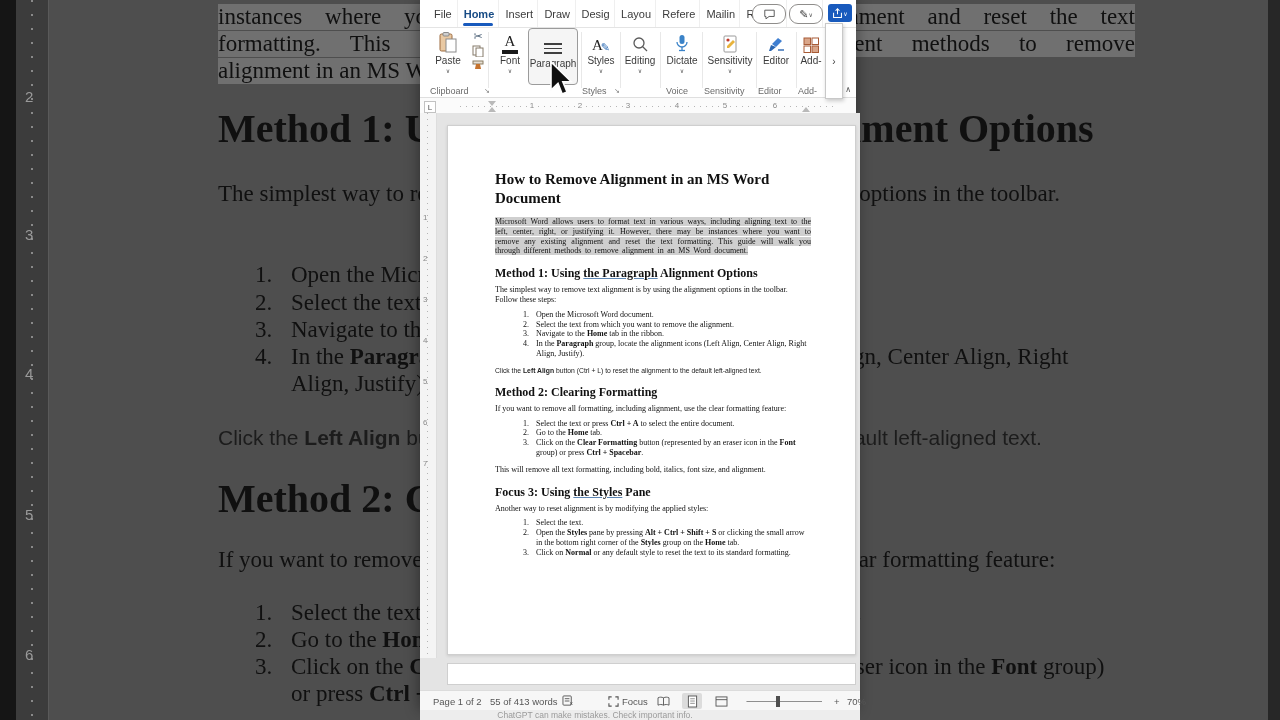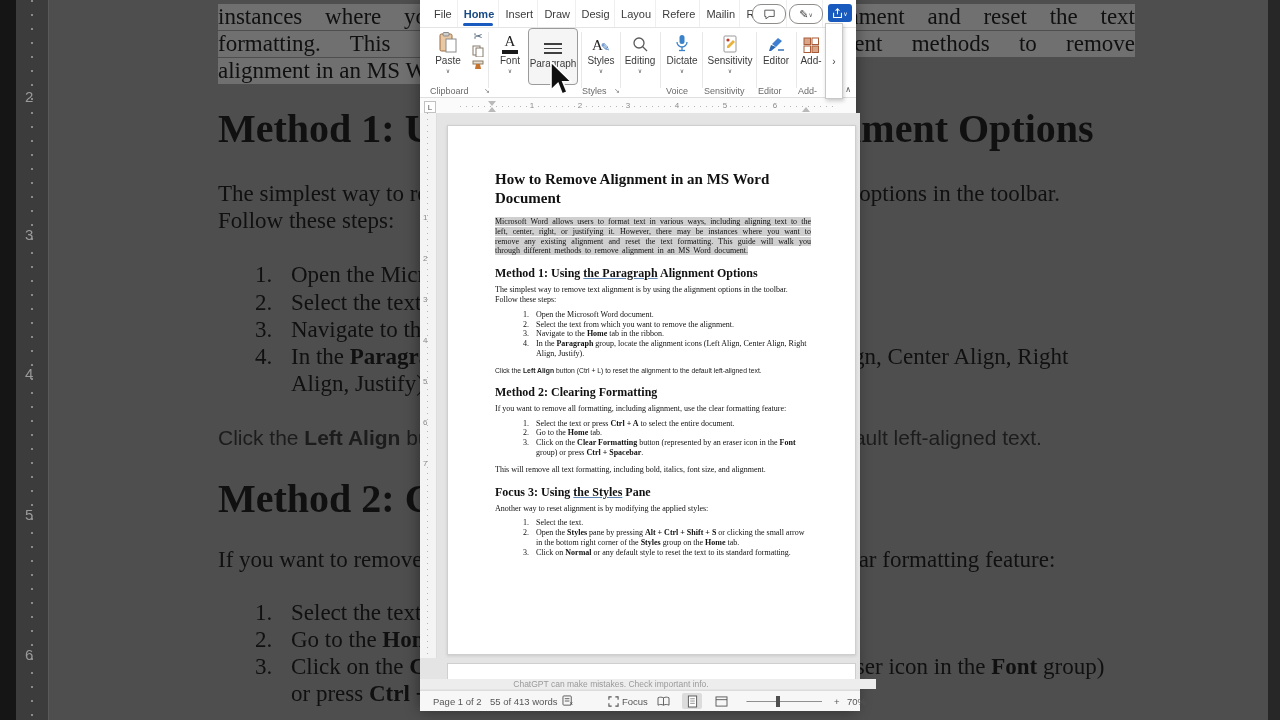--- a/index.html
+++ b/index.html
@@ -94,21 +94,21 @@
 
   
   .status{position:absolute;left:0;top:690px;width:440px;height:20px;background:#f7f7f7;border-top:1px solid #dcdcdc;
      font-size:9.5px;color:#565656;}
   .status .it{position:absolute;top:0;height:20px;display:flex;align-items:center;white-space:nowrap;margin-left:8px;}
   .viewbtn{position:absolute;top:2px;width:20px;height:16px;display:flex;align-items:center;justify-content:center;}
   .viewbtn.sel{background:#dcdcdc;border-radius:2px;}
   .ztrack{position:absolute;left:330px;top:10px;width:72px;height:1px;background:#8f8f8f;}
   .zthumb{position:absolute;left:356px;top:5px;width:4px;height:11px;background:#4e4e4e;}
 
-  .chatstrip{position:absolute;left:0;top:679px;width:440px;height:10px;background:#ededed;overflow:hidden;padding-left:16px;}
+  .chatstrip{position:absolute;left:0;top:710px;width:440px;height:10px;background:#ededed;overflow:hidden;}
   .chatstrip span{display:block;text-align:center;padding-right:90px;font-size:8.5px;line-height:10px;color:#9a9a9a;}
 
   .cursor{position:absolute;left:548px;top:60px;z-index:30;}
 </style>
 </head>
 <body>
 
 <div class="stage">
 
   <div class="bg">
@@ -120,21 +120,20 @@
       <span class="n" style="top:506px">5</span>
       <span class="n" style="top:646px">6</span>
     </div>
 
     <div class="bgline bgjust bghl" style="top:4px">instances where you want to remove any existing alignment and reset the text</div>
     <div class="bgline bgjust bghl" style="top:31px">formatting. This guide will walk you through different methods to remove</div>
     <div class="bgline" style="top:58px"><span class="bghl-inline">alignment in an MS Word document.</span></div>
 
     <div class="bgline bgh1" style="top:108px">Method 1: Using the Paragraph Alignment Options</div>
     <div class="bgline" style="top:181px">The simplest way to remove text alignment is by using the alignment options in the toolbar.</div>
-    <div class="bgline" style="top:208px">Follow these steps:</div>
 
     <div class="bgline bglist" style="top:262px"><span class="num">1.</span><span><span>Open the Microsoft Word document.</span></span></div>
     <div class="bgline bglist" style="top:290px"><span class="num">2.</span><span><span>Select the text from which you want to remove the alignment.</span></span></div>
     <div class="bgline bglist" style="top:317px"><span class="num">3.</span><span><span>Navigate to the </span><span class="b">Home</span><span> tab in the ribbon.</span></span></div>
     <div class="bgline bglist" style="top:344px"><span class="num">4.</span><span><span>In the </span><span class="b">Paragraph</span><span> group, locate the alignment icons (Left Align, Center Align, Right</span></span></div>
     <div class="bgline bgwrap" style="top:371px">Align, Justify).</div>
 
     <div class="bgline bgsans" style="top:425px"><span>Click the </span><span class="b">Left Align</span><span> button (Ctrl + L) to reset the alignment to the default left-aligned text.</span></div>
 
     <div class="bgline bgh1" style="top:478px">Method 2: Clearing Formatting</div>

